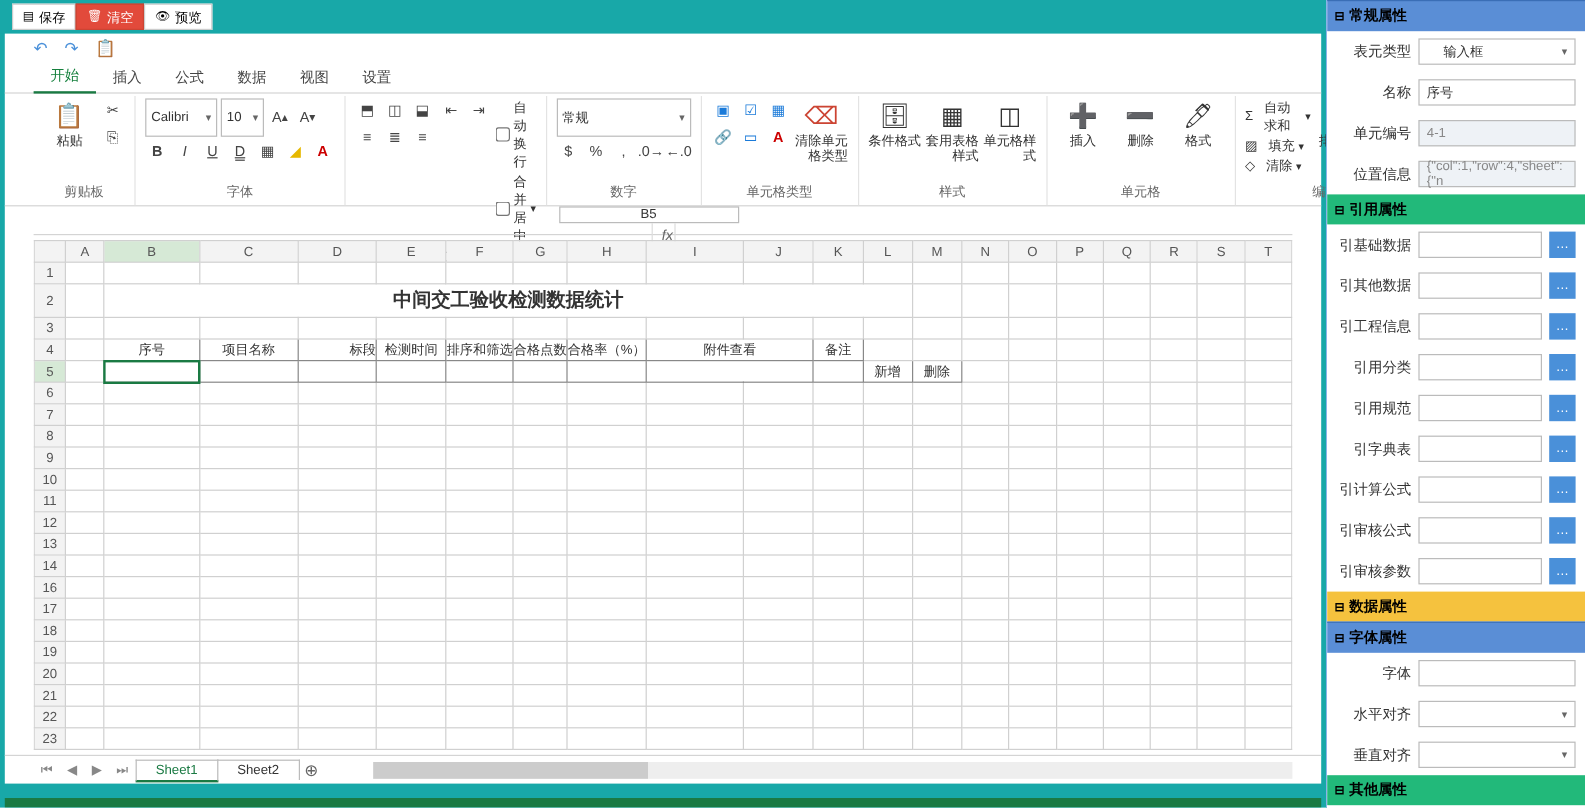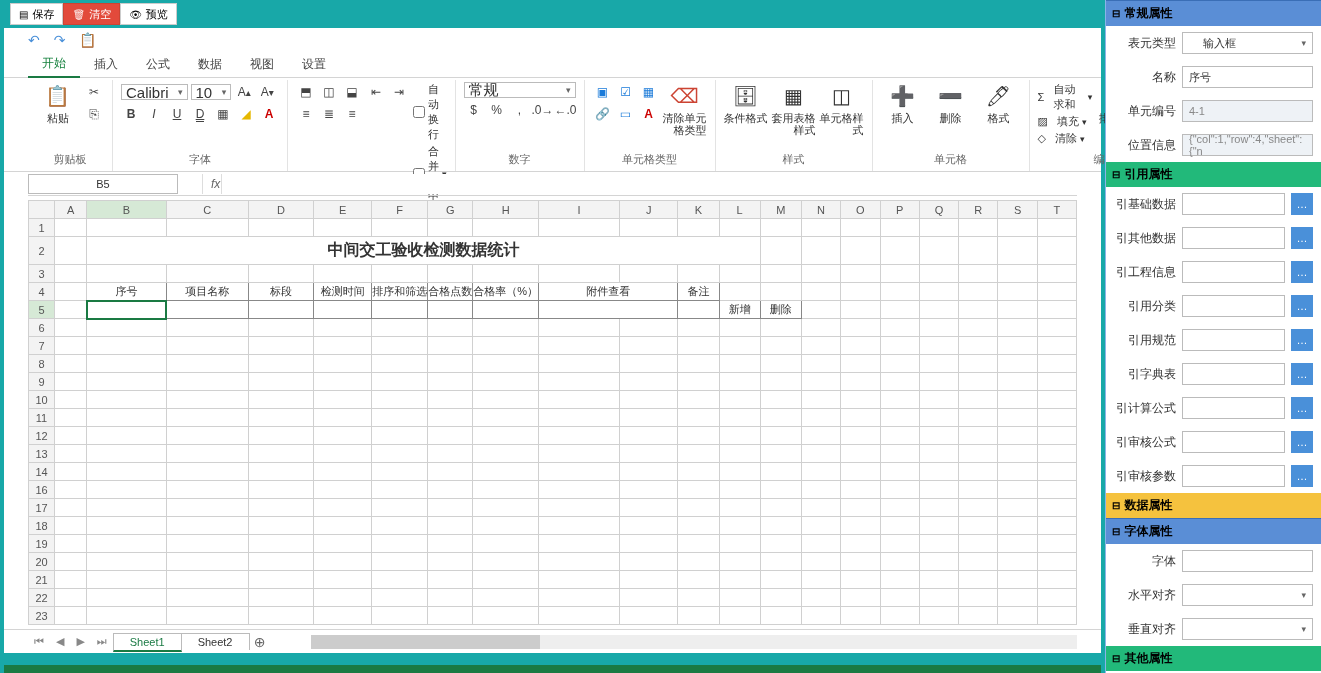--- a/index.html
+++ b/index.html
@@ -30,28 +30,28 @@
 .ribbon { height: 94px; display: flex; border-bottom: 1px solid #d4d4d4; padding: 2px 24px 0; }
 .group { display: flex; flex-direction: column; border-right: 1px solid #e3e3e3; padding: 2px 8px; }
 .group:last-child { border-right: 0; }
 .gbody { flex: 1; display: flex; align-items: flex-start; gap: 4px; }
 .glabel { text-align: center; font-size: 11px; color: #666; padding: 2px 0; }
 .big { display: flex; flex-direction: column; align-items: center; gap: 2px; width: 44px; cursor: pointer; }
 .big .icn { width: 28px; height: 28px; display: flex; align-items: center; justify-content: center; font-size: 20px; }
 .big .lbl { font-size: 11px; text-align: right; line-height: 12px; }
 .col { display: flex; flex-direction: column; gap: 2px; }
 .row { display: flex; align-items: center; gap: 3px; }
-.combo { border: 1px solid #bbb; height: 16px; font-size: 15px; padding: 0 18px 0 4px; background: #fff; position: relative; display: inline-flex; align-items: center; min-width: 56px; }
+.combo { border: 1px solid #bbb; height: 32px; font-size: 11px; padding: 0 18px 0 4px; background: #fff; position: relative; display: inline-flex; align-items: center; min-width: 56px; }
 .combo::after { content: "▾"; position: absolute; right: 4px; font-size: 9px; color: #666; }
 .btn { width: 20px; height: 20px; border: 1px solid transparent; display: inline-flex; align-items: center; justify-content: center; font-size: 12px; cursor: pointer; color: #444; }
 .chk { display: inline-flex; align-items: center; gap: 3px; font-size: 11px; }
 .chk input { width: 12px; height: 12px; }
 
 
-.fbar { height: 24px; display: flex; align-items: center; border-bottom: 1px solid #d4d4d4; margin: 0 24px; }
+.fbar { height: 24px; display: flex; align-items: center; border-bottom: 1px solid #d4d4d4; margin: 0 24px; flex-direction: column; }
 .namebox { width: 150px; height: 20px; border: 1px solid #bbb; padding: 0 6px; font-size: 11px; display: flex; align-items: center; justify-content: center; margin-right: 24px; }
 .fx { width: 20px; text-align: center; font-style: italic; color: #666; border-left: 1px solid #ddd; border-right: 1px solid #ddd; height: 20px; line-height: 20px; padding: 0 8px; }
 .finput { flex: 1; height: 20px; border: 0; outline: 0; padding: 0 6px; font-size: 11px; }
 
 
 .gridwrap { flex: 1; overflow: auto; margin: 4px 24px 0; position: relative; }
 table.sheet { border-collapse: collapse; table-layout: fixed; }
 table.sheet th, table.sheet td { border: 1px solid #d0d0d0; font-size: 11px; text-align: center; height: 18px; padding: 0; overflow: hidden; white-space: nowrap; }
 table.sheet th { background: #f3f3f3; font-weight: normal; color: #555; }
 table.sheet th.rowh { width: 28px; }
@@ -417,21 +417,21 @@
                 <td></td>
                 <td></td>
                 <td></td>
                 <td></td>
               </tr>
               <tr>
                 <th class="rowh">4</th>
                 <td></td>
                 <td style="border-color: rgb(136, 136, 136); font-weight: normal;">序号</td>
                 <td style="border-color: rgb(136, 136, 136); font-weight: normal;">项目名称</td>
-                <td style="border-color: rgb(136, 136, 136); font-weight: normal;">标段</td>
+                <td style="border-color: rgb(136, 136, 136); font-weight: normal; text-align: right;">标段</td>
                 <td style="border-color: rgb(136, 136, 136); font-weight: normal;">检测时间</td>
                 <td style="border-color: rgb(136, 136, 136); font-weight: normal;">排序和筛选</td>
                 <td style="border-color: rgb(136, 136, 136); font-weight: normal;">合格点数</td>
                 <td style="border-color: rgb(136, 136, 136); font-weight: normal;">合格率（%）</td>
                 <td colspan="2" style="border-color: rgb(136, 136, 136); font-weight: normal;">附件查看</td>
                 <td style="border-color: rgb(136, 136, 136); font-weight: normal; margin-left: 35px;">备注</td>
                 <td></td>
                 <td></td>
                 <td></td>
                 <td></td>

